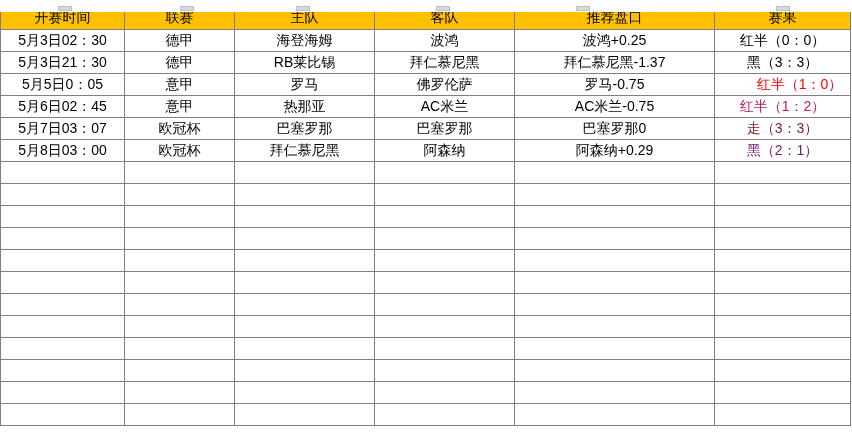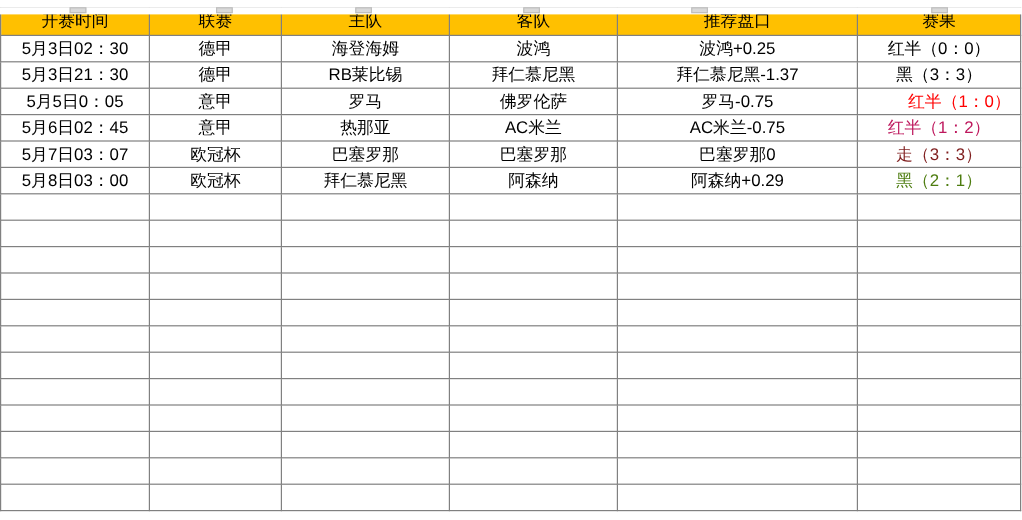--- a/index.html
+++ b/index.html
@@ -152,21 +152,21 @@
           <td>巴塞罗那</td>
           <td>巴塞罗那0</td>
           <td style="color: #7f1d1d;">走（3：3）</td>
         </tr>
         <tr class="data">
           <td>5月8日03：00</td>
           <td>欧冠杯</td>
           <td>拜仁慕尼黑</td>
           <td>阿森纳</td>
           <td>阿森纳+0.29</td>
-          <td style="color: #4d7c0f;">黑（2：1）</td>
+          <td style="color: #701a75;">黑（2：1）</td>
         </tr>
         <tr class="empty">
           <td>&nbsp;</td>
           <td>&nbsp;</td>
           <td>&nbsp;</td>
           <td>&nbsp;</td>
           <td>&nbsp;</td>
           <td>&nbsp;</td>
         </tr>
         <tr class="empty">

